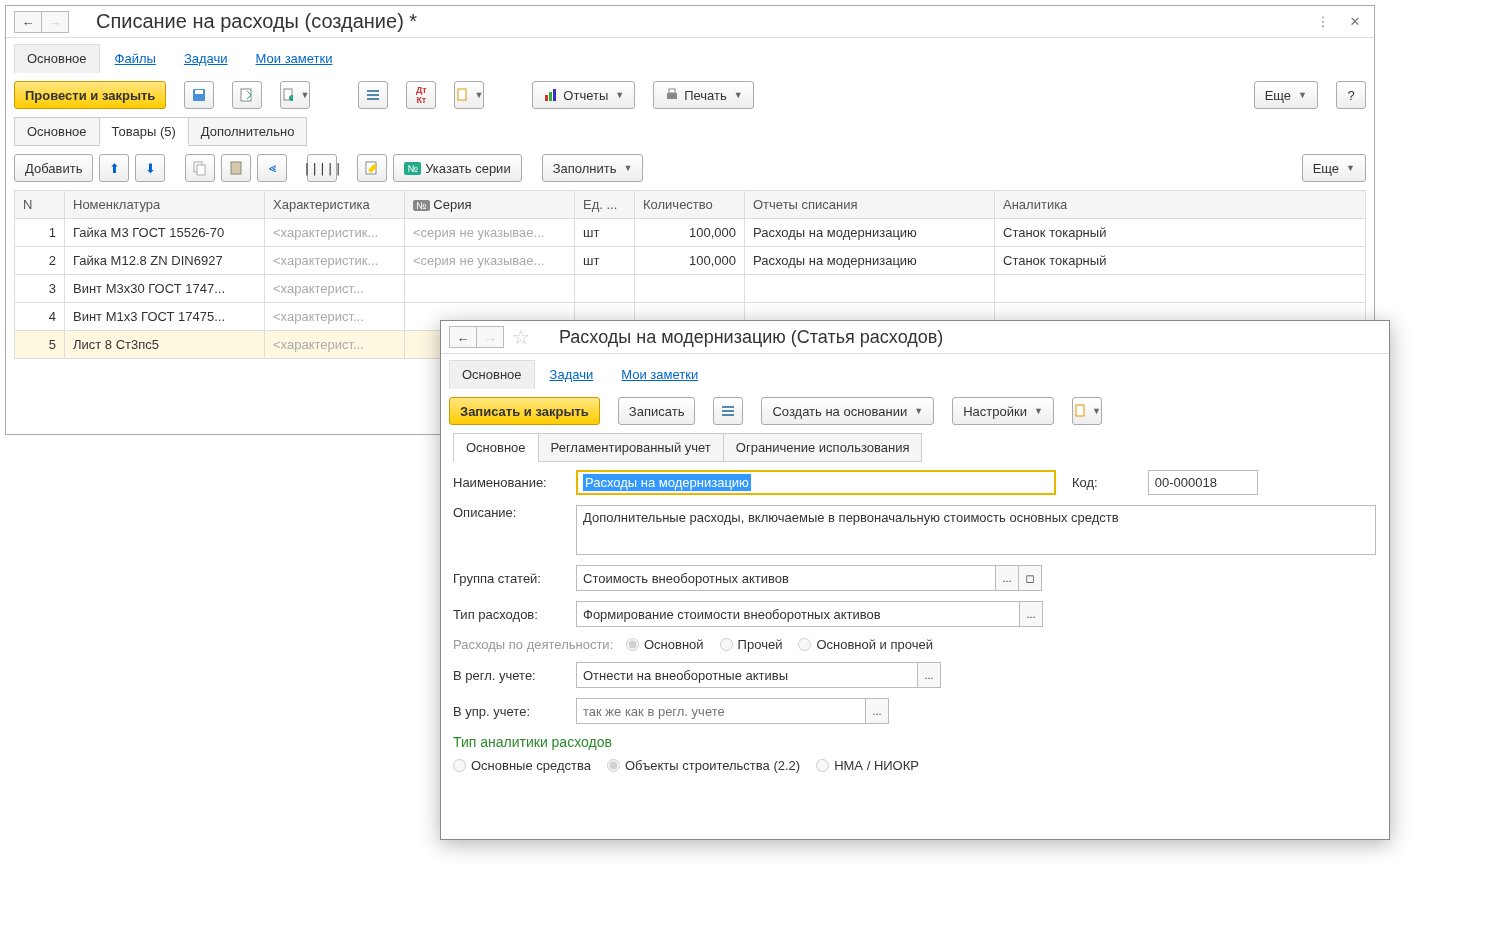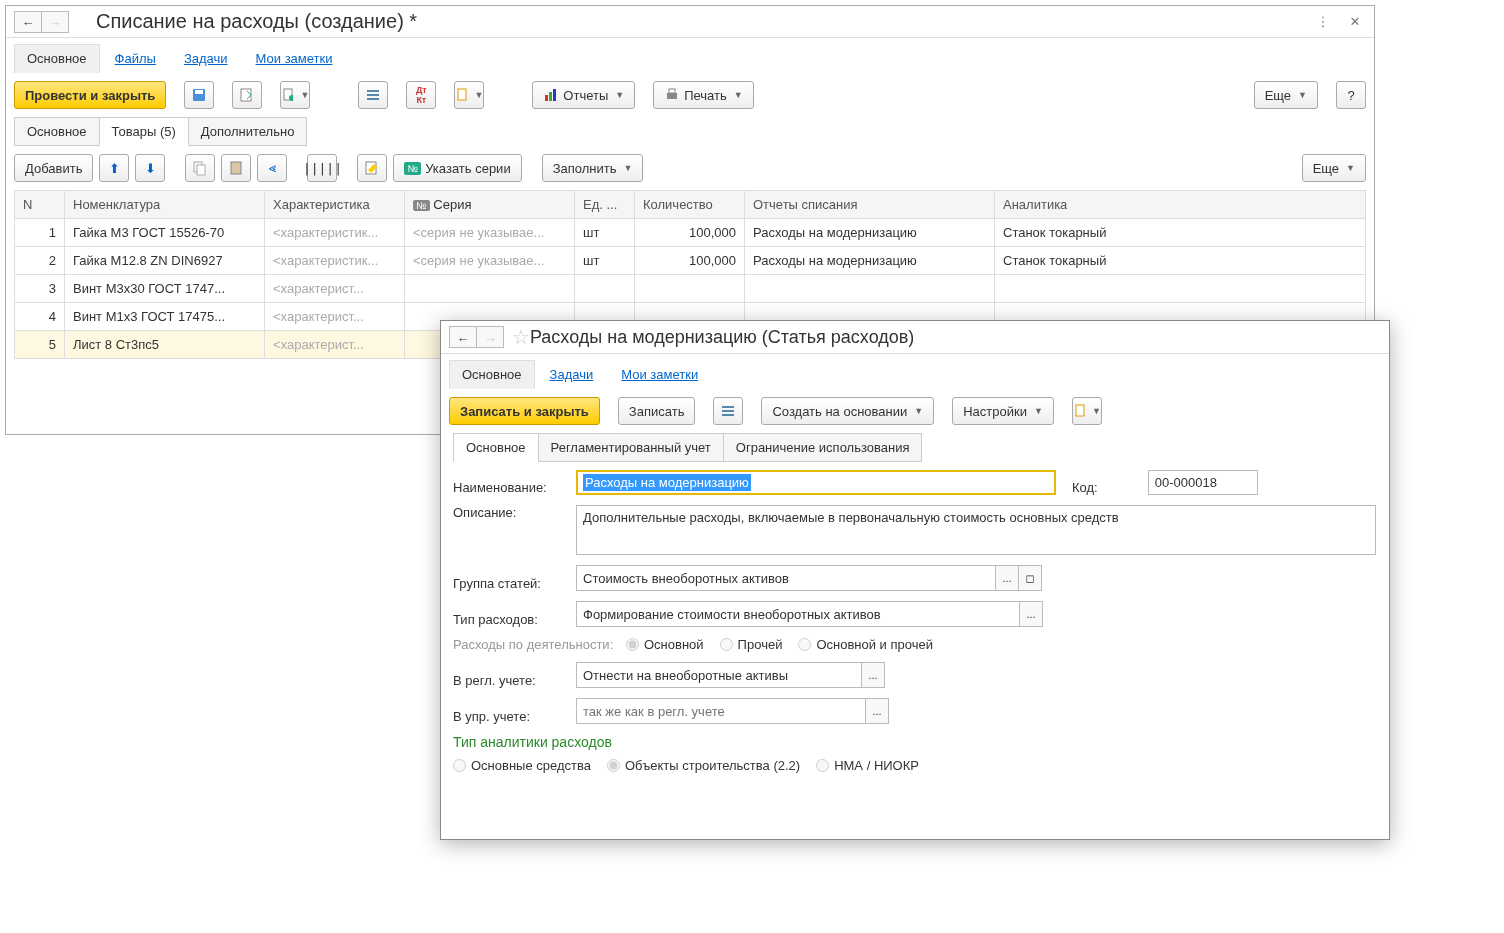--- a/index.html
+++ b/index.html
@@ -27,24 +27,24 @@
 .content-tab.active{background:#fff;border-bottom-color:#fff;position:relative;z-index:1}
 .sub-toolbar{display:flex;padding:8px;gap:6px;align-items:center}
 .table{width:calc(100% - 16px);margin:0 8px;border:1px solid #ccc;border-collapse:collapse}
 .table th,.table td{border:1px solid #ddd;padding:6px 8px;text-align:left;white-space:nowrap;overflow:hidden;text-overflow:ellipsis}
 .table th{background:#f5f5f5;font-weight:normal;color:#555}
 .table td.num{text-align:right}
 .table td.qty{text-align:right}
 .table .placeholder{color:#aaa}
 .table tr.selected td{background:#fff8e1}
 .modal{position:absolute;left:440px;top:320px;width:950px;height:520px;background:#fff;border:1px solid #888;box-shadow:0 4px 20px rgba(0,0,0,0.3);z-index:10}
-.modal .title{font-size:18px;margin-left:0}
+.modal .title{font-size:18px;margin-left:29px}
 .star{font-size:20px;color:#ccc;margin-left:8px;cursor:pointer}
 .form{padding:8px 12px}
-.form-row{display:flex;align-items:flex-end;margin-bottom:10px;gap:8px}
+.form-row{display:flex;align-items:center;margin-bottom:10px;gap:8px}
 .form-row label{min-width:115px}
 .form-row input,.form-row textarea{border:1px solid #bbb;padding:4px 6px;font-size:13px}
 .input-highlighted{border:2px solid #e6b800!important;width:480px}
 .input-highlighted .sel{background:#3399ff;color:#fff;padding:1px 2px}
 textarea{width:800px;height:50px;resize:none}
 .input-group{display:flex}
 .input-group input{width:420px}
 .input-group .mini-btn{width:24px;height:26px;border:1px solid #bbb;margin-left:-1px;background:#f8f8f8;display:flex;align-items:center;justify-content:center;font-size:11px;cursor:pointer}
 .radio-group{display:flex;gap:16px;align-items:center}
 .radio-group label{min-width:auto;display:flex;align-items:center;gap:5px;color:#999}
@@ -356,21 +356,21 @@
           </label>
         <label>
             <input type="radio" disabled="" style="">
             <span>Основной и прочей</span>
           </label>
       </div>
     </div>
     <div class="form-row">
       <label>В регл. учете:</label>
       <div class="input-group">
-        <input style="width: 286px;" value="Отнести на внеоборотные активы">
+        <input style="width: 342px;" value="Отнести на внеоборотные активы">
         <div class="mini-btn">...</div>
       </div>
     </div>
     <div class="form-row">
       <label>В упр. учете:</label>
       <div class="input-group">
         <input style="width: 290px; color: rgb(170, 170, 170);" placeholder="так же как в регл. учете">
         <div class="mini-btn">...</div>
       </div>
     </div>

